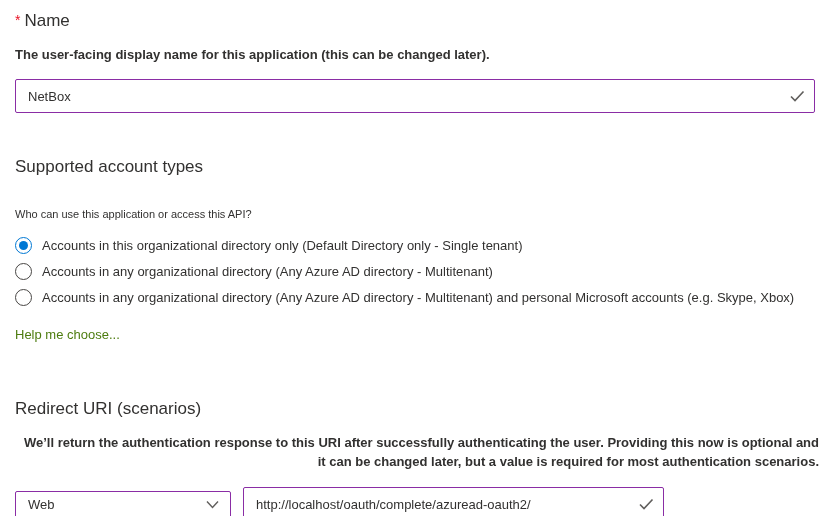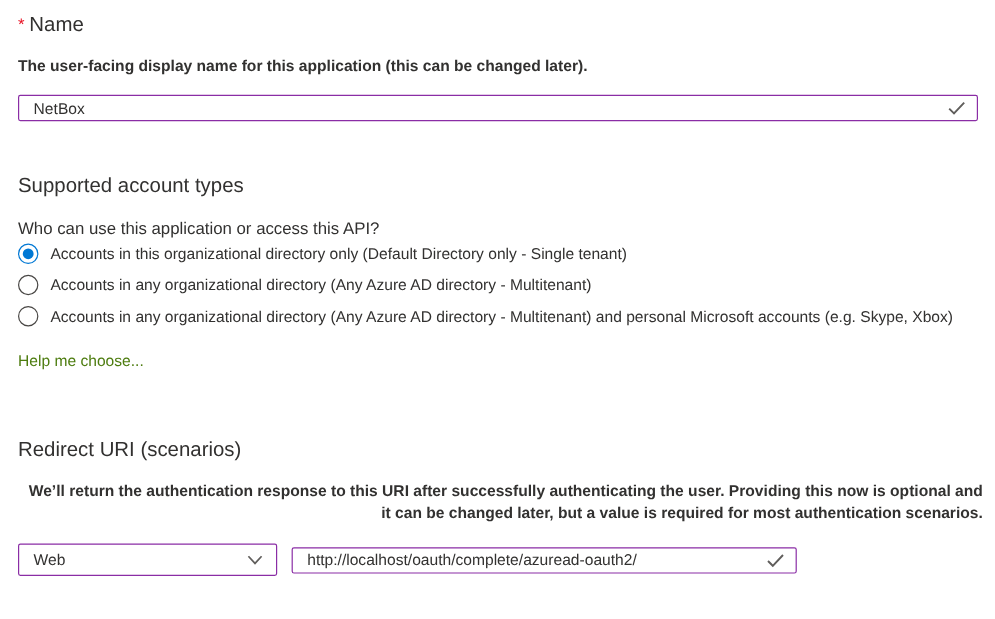--- a/index.html
+++ b/index.html
@@ -37,42 +37,42 @@
     color: #323130;
     line-height: 19px;
     font-weight: bold;
   }
   .input-wrap {
     position: relative;
     margin-top: 15px;
   }
   .text-input {
     box-sizing: border-box;
-    height: 22px;
+    height: 34px;
     border: 1px solid #8a2da5;
     border-radius: 2px;
     padding: 0 30px 0 12px;
     font-family: "Liberation Sans", sans-serif;
     font-size: 13px;
     color: #323130;
     outline: none;
     background: #ffffff;
     display: block;
   }
   .name-input { width: 800px; }
   .check-icon {
     position: absolute;
     right: 10px;
     top: 50%;
     transform: translateY(-50%);
     line-height: 0;
   }
   .account-section { margin-top: 44px; }
-  .question { margin-top: 17px; font-size: 14px; }
-  .radio-group { }
+  .question { margin-top: 31px; font-size: 11px; }
+  .radio-group { margin-top: 12px; }
   .radio-row {
     display: flex;
     align-items: center;
     height: 26px;
     cursor: pointer;
   }
   .radio-circle {
     box-sizing: border-box;
     width: 17px;
     height: 17px;

